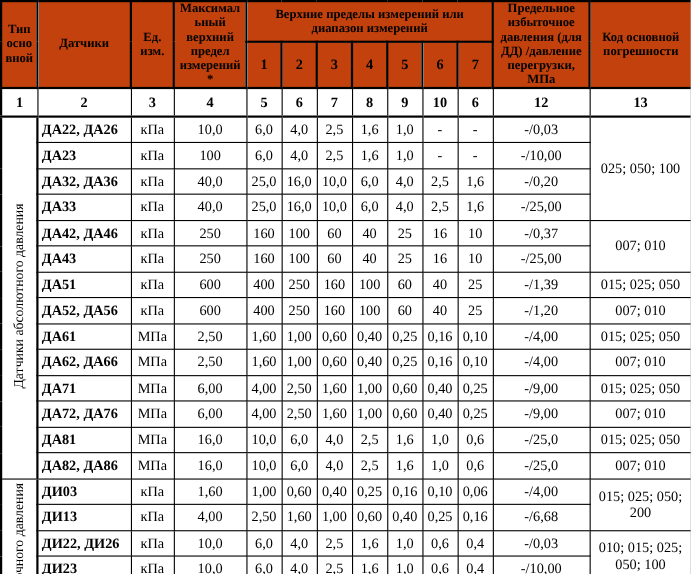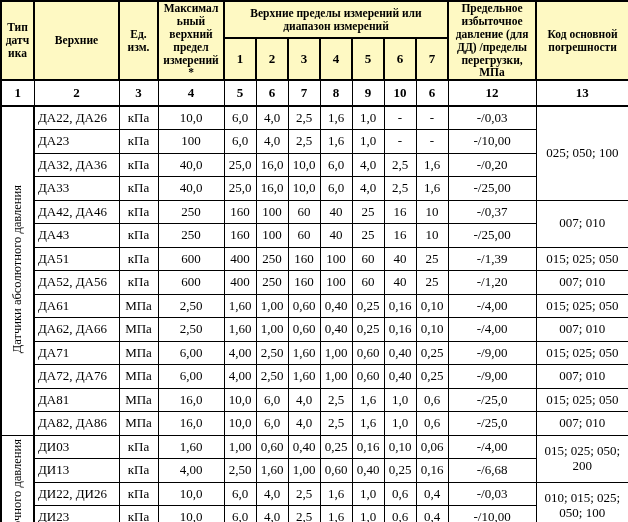--- a/index.html
+++ b/index.html
@@ -11,32 +11,32 @@
   }
   table.sensors {
     border-collapse: collapse; table-layout: fixed;
     width: 628px; border: 2px solid #000;
   }
   th, td {
     border: 1px solid #000; padding: 0 1px; overflow: hidden;
     text-align: center; vertical-align: middle; line-height: 1.12;
   }
   thead th.gray {
-    background: #fef9c3; border: 2px solid #000;
+    background: #c2410c; border: 2px solid #000;
     font-weight: bold; font-size: 11.5px;
     word-break: break-word; overflow-wrap: break-word; padding: 0 2px;
   }
   thead th.subnum { font-size: 13px; }
   tr.index-row td {
     font-weight: bold; font-size: 13px; background: #fff;
     border-bottom: 2px solid #000; height: 24px;
   }
   tbody tr { height: 23.5px; }
   tbody td { font-size: 13px; }
-  td.model { text-align: left; font-weight: normal; padding-left: 3px; font-size: 13px; }
+  td.model { text-align: left; font-weight: bold; padding-left: 3px; font-size: 13px; }
   td.unit { font-size: 13px; }
   td.group-cell {
     border-right: 2px solid #000; position: relative; padding: 0;
   }
   .vlabel {
     writing-mode: vertical-rl; transform: rotate(180deg);
     white-space: nowrap; font-size: 12.5px; display: inline-block;
     line-height: 1;
   }
   .vwrap-top {
@@ -60,26 +60,26 @@
         <col style="width:32px">
         <col style="width:32px">
     <col style="width:32px">
         <col style="width:32px">
         <col style="width:32px">
     <col style="width:88px">
         <col style="width:93px">
   </colgroup>
   <thead>
     <tr style="height:36px">
-      <th class="gray" rowspan="2">Тип датчика</th>
-      <th class="gray" rowspan="2">Верхние</th>
+      <th class="gray" rowspan="2">Тип основной</th>
+      <th class="gray" rowspan="2">Датчики</th>
       <th class="gray" rowspan="2">Ед. изм.</th>
       <th class="gray" rowspan="2">Максимальный верхний предел измерений *</th>
       <th class="gray" colspan="7">Верхние пределы измерений или диапазон измерений</th>
-      <th class="gray" rowspan="2">Предельное избыточное давление (для ДД) /пределы перегрузки, МПа</th>
+      <th class="gray" rowspan="2">Предельное избыточное давления (для ДД) /давление перегрузки, МПа</th>
       <th class="gray" rowspan="2">Код основной погрешности</th>
     </tr>
     <tr style="height:41px">
       <th class="gray subnum">1</th>
       <th class="gray subnum">2</th>
       <th class="gray subnum">3</th>
       <th class="gray subnum">4</th>
       <th class="gray subnum">5</th>
       <th class="gray subnum">6</th>
       <th class="gray subnum">7</th>

